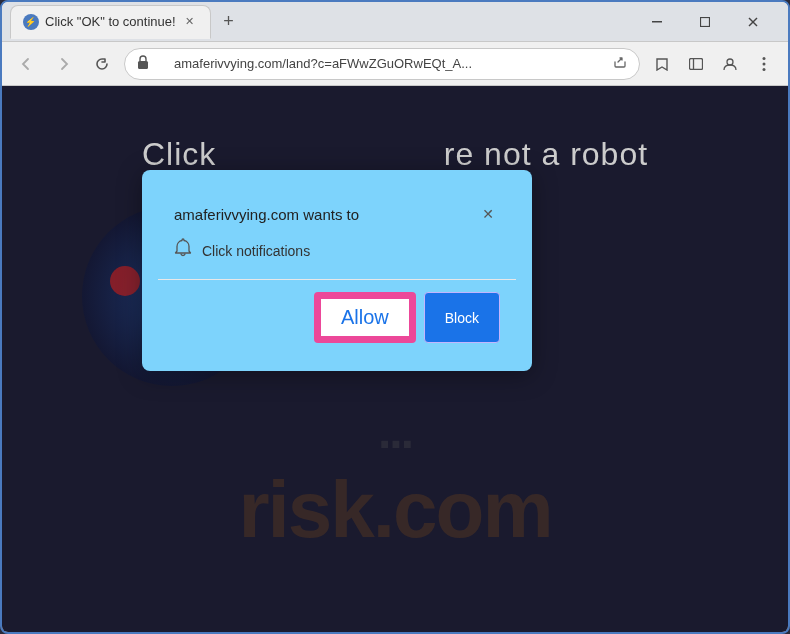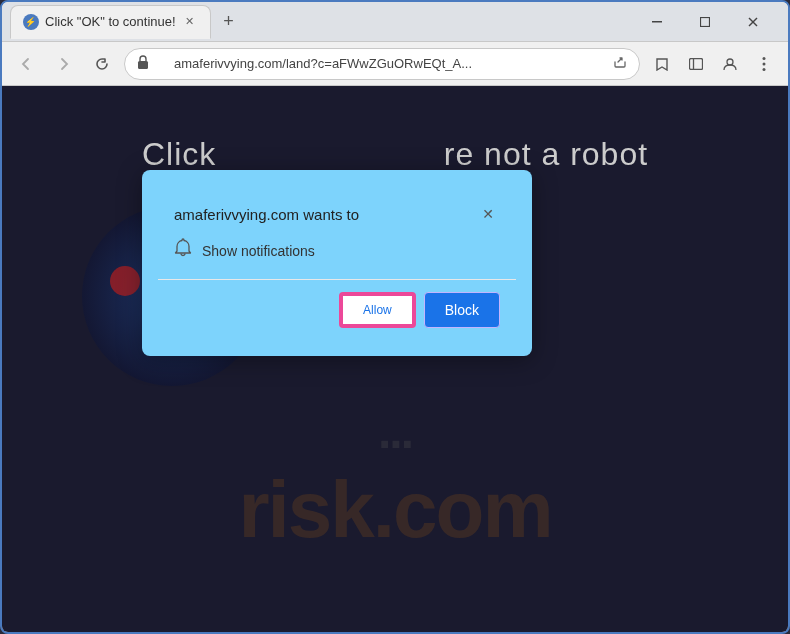--- a/index.html
+++ b/index.html
@@ -289,23 +289,23 @@
     .popup-actions {
       padding: 12px 16px;
       display: flex;
       justify-content: flex-end;
       gap: 8px;
     }
 
     .btn-allow {
       padding: 7px 20px;
       background: #fff;
-      border: 4px solid #ec4899;
+      border: 7px solid #ec4899;
       border-radius: 4px;
-      font-size: 12px;
+      font-size: 20px;
       color: #1a73e8;
       cursor: pointer;
       font-weight: 500;
     }
 
     .btn-block {
       padding: 7px 20px;
       background: #1a73e8;
       border: 1px solid #c4b5fd;
       border-radius: 4px;
@@ -432,21 +432,21 @@
         <span class="popup-title">amaferivvying.com wants to</span>
         <div class="popup-close-btn">✕</div>
       </div>
       <div class="popup-body">
         <span class="bell-icon">
           <svg width="18" height="20" viewBox="0 0 18 20">
             <path d="M9 1a1 1 0 0 0-1 1v.5A6 6 0 0 0 3 8.5V13l-1.5 2h15L15 13V8.5A6 6 0 0 0 10 2.5V2a1 1 0 0 0-1-1z" stroke="#555" stroke-width="1.3" fill="none" stroke-linejoin="round"></path>
             <path d="M7 15.5a2 2 0 0 0 4 0" stroke="#555" stroke-width="1.3" fill="none"></path>
           </svg>
         </span>
-        <span class="notification-label">Show notifications</span>
+        <span class="notification-label">Click notifications</span>
       </div>
       <hr class="popup-divider">
       <div class="popup-actions">
         <button class="btn-allow">Allow</button>
         <button class="btn-block">Block</button>
       </div>
     </div>
 
   </div>
 </div>

